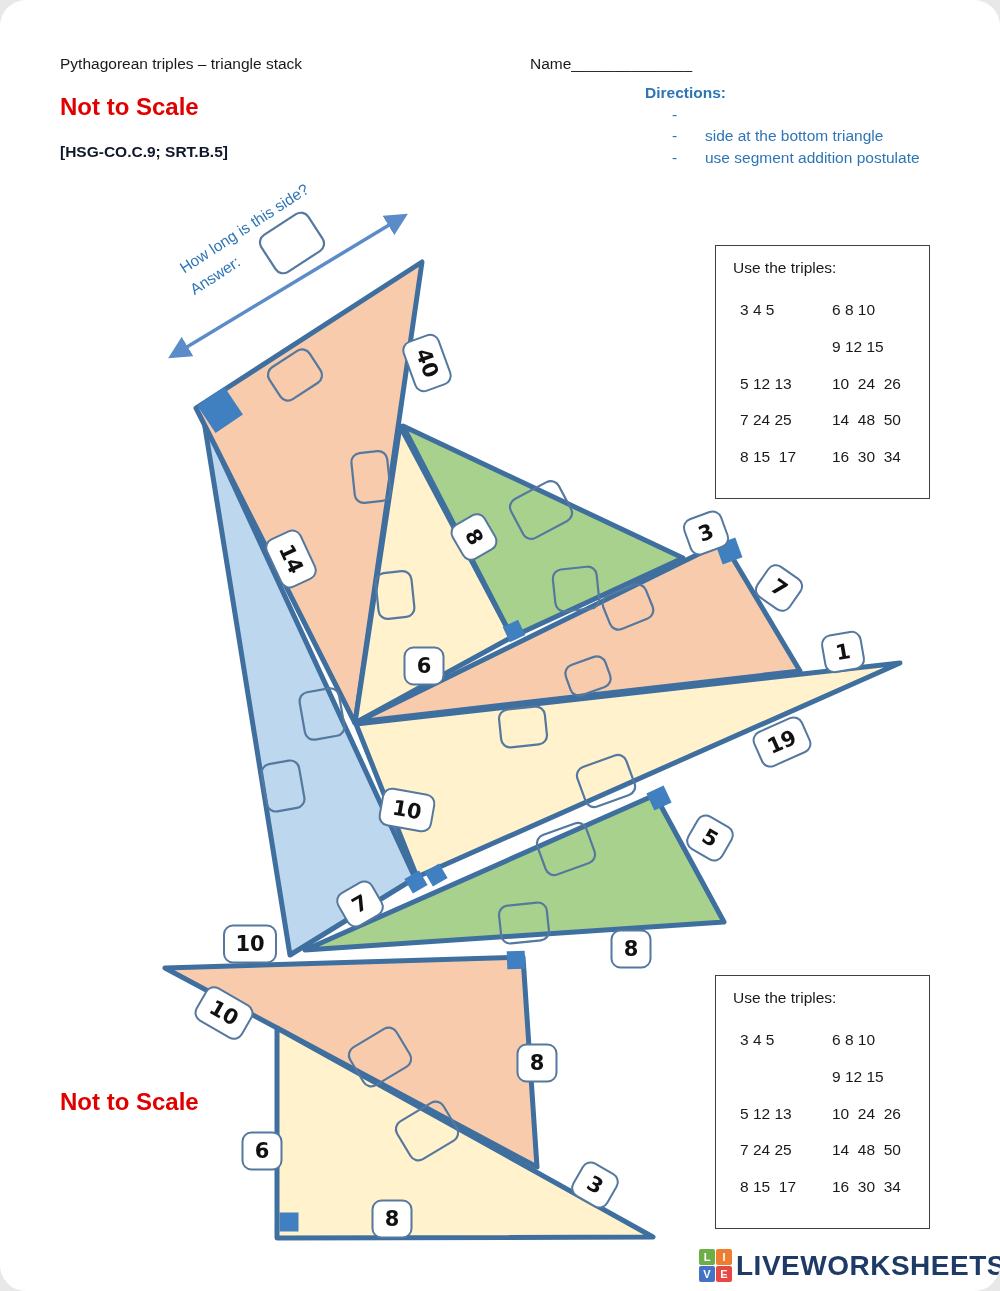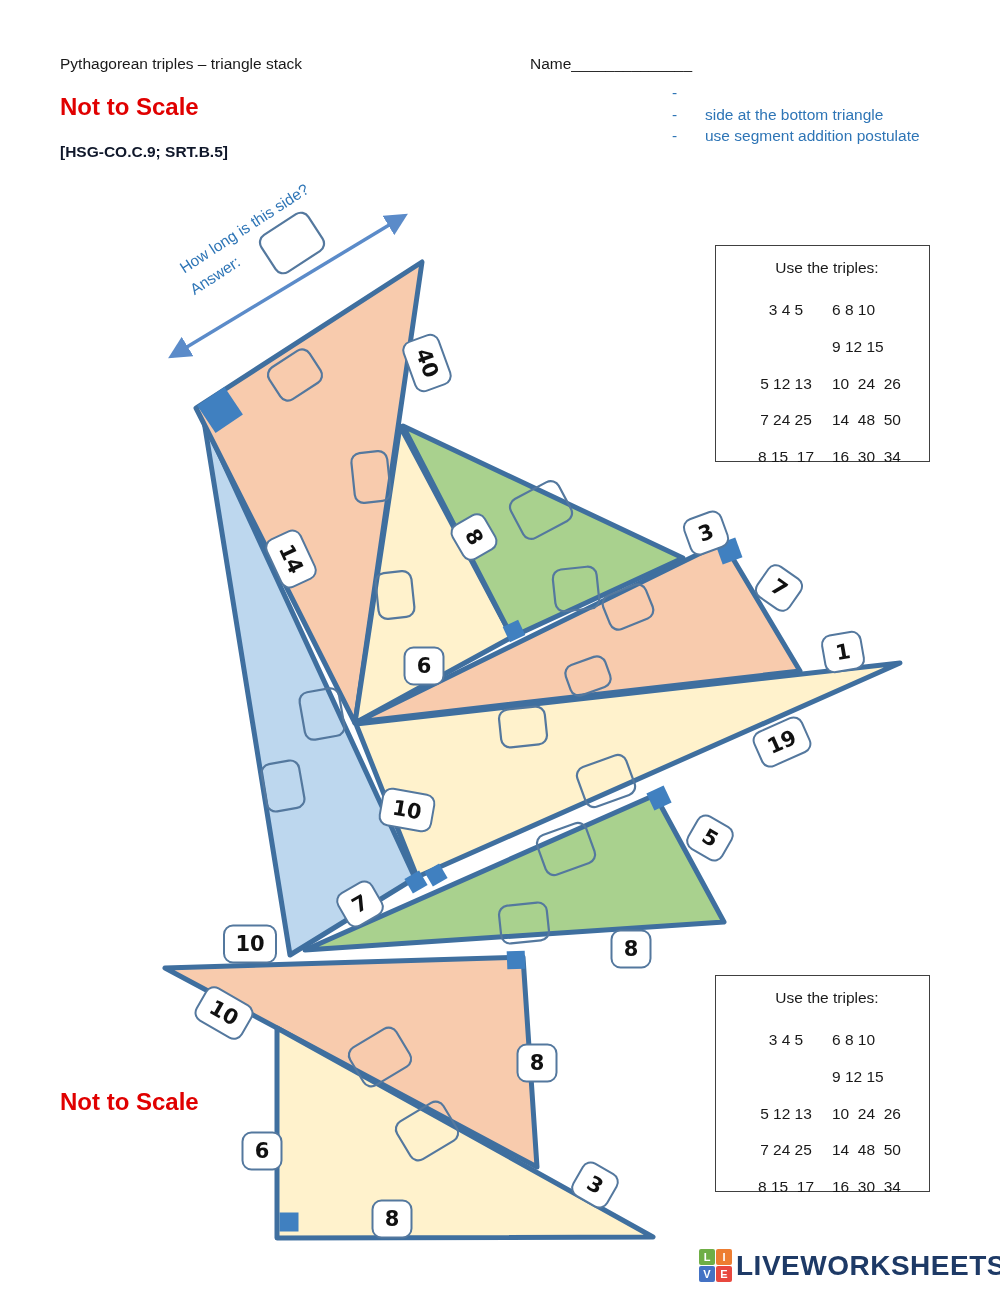--- a/index.html
+++ b/index.html
@@ -1,30 +1,30 @@
 <!DOCTYPE html>
 <html><head>
 <meta charset="utf-8">
 <style>
   html,body{margin:0;padding:0;background:#e8e8e8;}
   .page{position:relative;width:1000px;height:1291px;background:#ffffff;overflow:hidden;
-        font-family:"Liberation Sans",sans-serif;color:#1a1a1a;}
+        font-family:"Liberation Sans",sans-serif;color:#1a1a1a;border-radius:26px;}
   .abs{position:absolute;}
   .title{left:60px;top:55px;font-size:15.5px;}
   .name-line{left:530px;top:55px;font-size:15.5px;}
   .nts-top{left:60px;top:93px;font-size:24px;font-weight:bold;color:#e00000;}
   .standards{left:60px;top:143px;font-size:15.5px;font-weight:bold;color:#0f172a;}
   .nts-bottom{left:60px;top:1088px;font-size:24px;font-weight:bold;color:#e00000;}
   .directions{left:645px;top:82px;width:305px;color:#2e75b6;font-size:15.5px;line-height:21.5px;}
   .dir-head{font-weight:bold;}
   .dir-item{display:flex;}
   .dir-item .dash{flex:none;width:33px;padding-left:27px;}
   .dir-item .txt{width:240px;}
-  .triples-box{width:215px;height:217px;border:1.5px solid #404040;box-sizing:border-box;
-               padding:13px 8px 0 17px;font-size:15.5px;background:#fff;text-align:center;}
+  .triples-box{width:215px;height:254px;border:1.5px solid #404040;box-sizing:border-box;
+               padding:13px 8px 0 17px;font-size:15.5px;background:#fff;}
   .tb1{left:715px;top:245px;}
   .tb2{left:715px;top:975px;}
   .t-title{margin-bottom:15px;}
   .t-row{display:flex;height:36.7px;align-items:center;white-space:pre;}
   .t-c1{width:92px;flex:none;margin-left:7px;}
   #diagram-svg{position:absolute;left:0;top:0;}
   .footer-logo{left:699px;top:1249px;display:flex;align-items:center;}
   .logo-grid{display:grid;grid-template-columns:16px 16px;grid-template-rows:16px 16px;gap:1px;margin-right:4px;}
   .logo-cell{display:flex;align-items:center;justify-content:center;color:#fff;
              font-size:11px;font-weight:bold;border-radius:2px;}
@@ -34,20 +34,21 @@
 <body>
 
 <div class="page">
 
   <div class="abs title">Pythagorean triples – triangle stack</div>
   <div class="abs name-line">Name______________</div>
   <div class="abs nts-top">Not to Scale</div>
   <div class="abs standards">[HSG-CO.C.9; SRT.B.5]</div>
 
   <div class="abs directions">
+    <div class="dir-head">Directions:</div>
     <div id="dir-list">
         <div class="dir-item">
           <span class="dash">-</span>
         </div>
         <div class="dir-item">
           <span class="dash">-</span>
           <span class="txt"><span>side at the bottom triangle</span></span>
         </div>
         <div class="dir-item">
           <span class="dash">-</span>

